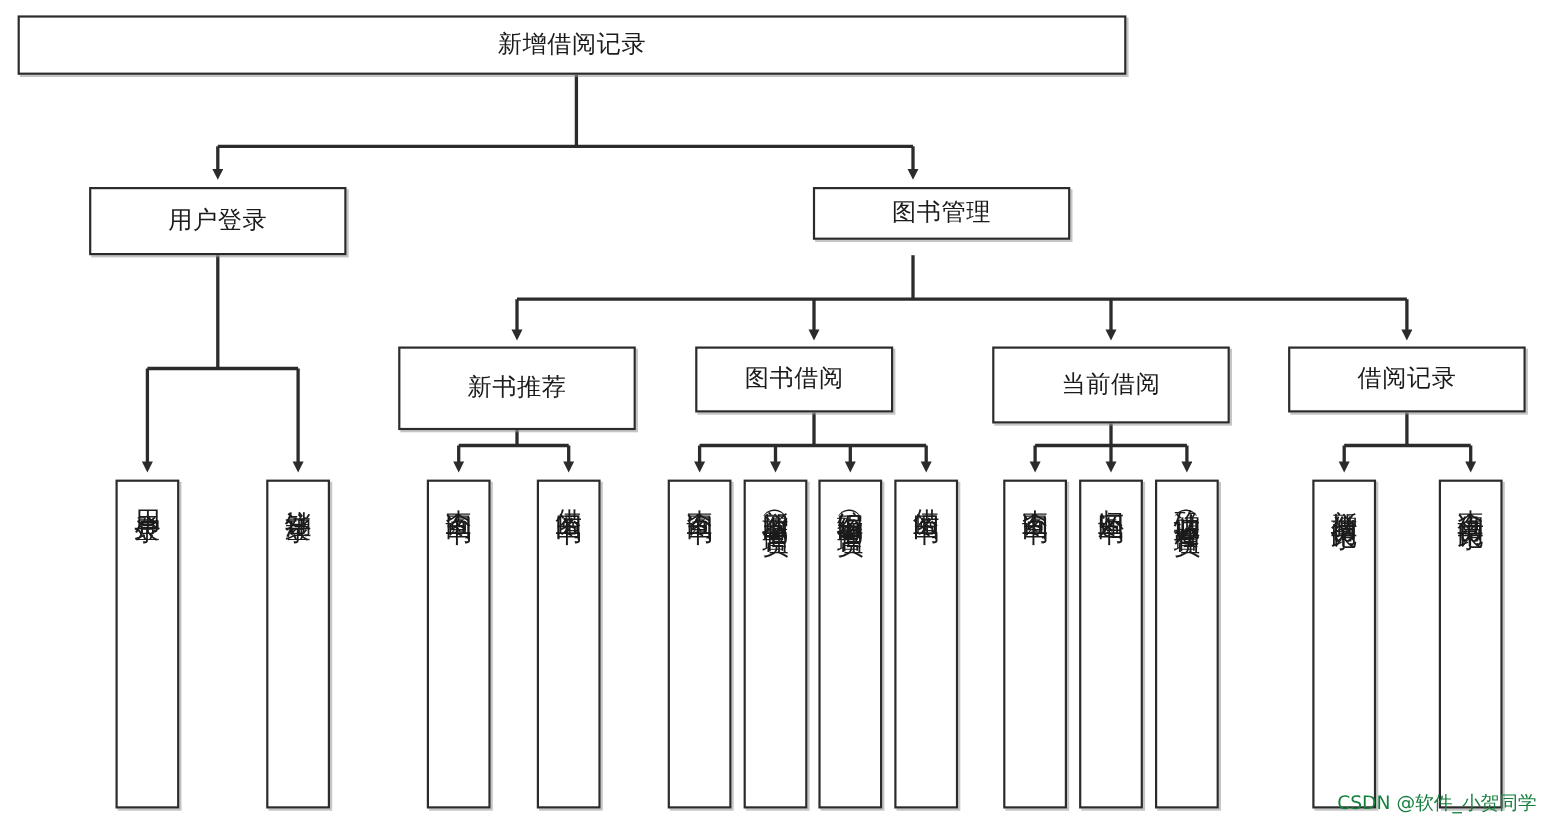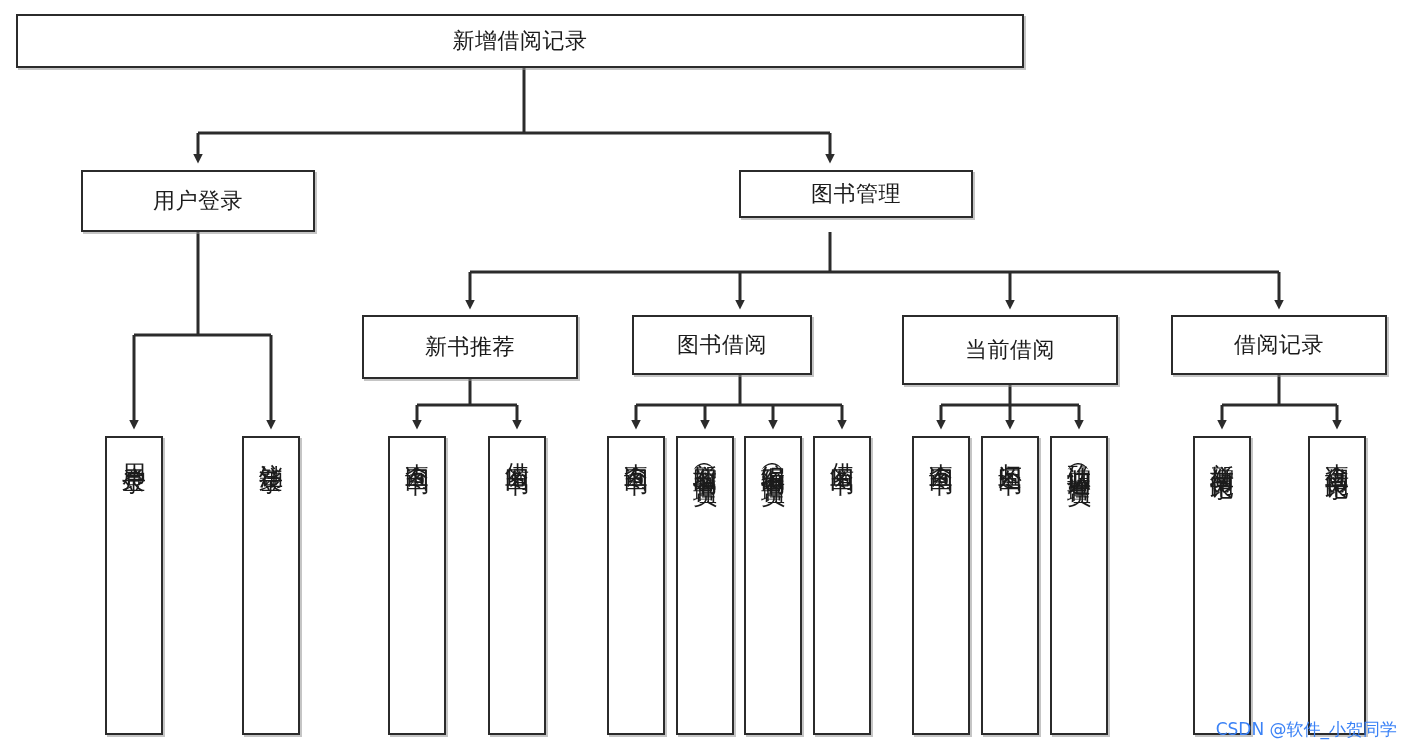--- a/index.html
+++ b/index.html
@@ -55,21 +55,21 @@
     text-orientation: upright;
     font-size: 24px;
     letter-spacing: 3px;
     line-height: 1;
   }
   #watermark {
     position: absolute;
     right: 8px;
     bottom: 6px;
     font-size: 17px;
-    color: #3b82f6;
+    color: #15803d;
     white-space: nowrap;
     font-family: "DejaVu Sans", "Liberation Sans", sans-serif;
     pointer-events: none;
   }
 </style>
 </head>
 <body>
 
 <div id="diagram-root">
 
@@ -128,21 +128,21 @@
   </div>
 
   <div class="node-box horiz" style="left:81px; top:170px; width:234px; height:62px;">
     <span class="node-label">用户登录</span>
   </div>
 
   <div class="node-box horiz" style="left:739px; top:170px; width:234px; height:48px;">
     <span class="node-label">图书管理</span>
   </div>
 
-  <div class="node-box horiz" style="left:362px; top:315px; width:216px; height:64px;">
+  <div class="node-box horiz" style="left:362px; top:315px; width:216px; height:76px;">
     <span class="node-label">新书推荐</span>
   </div>
 
   <div class="node-box horiz" style="left:632px; top:315px; width:180px; height:60px;">
     <span class="node-label">图书借阅</span>
   </div>
 
   <div class="node-box horiz" style="left:902px; top:315px; width:216px; height:70px;">
     <span class="node-label">当前借阅</span>
   </div>

